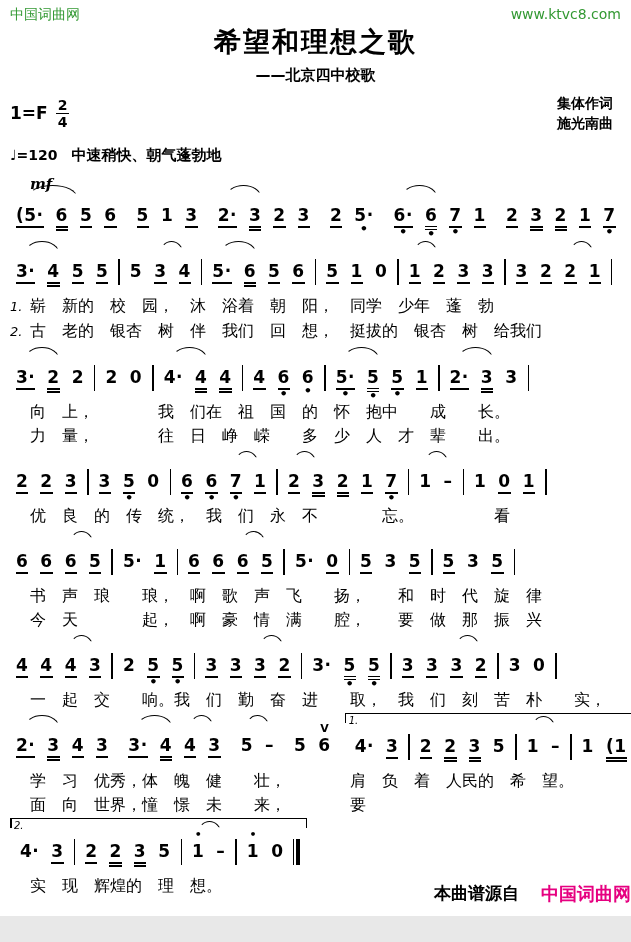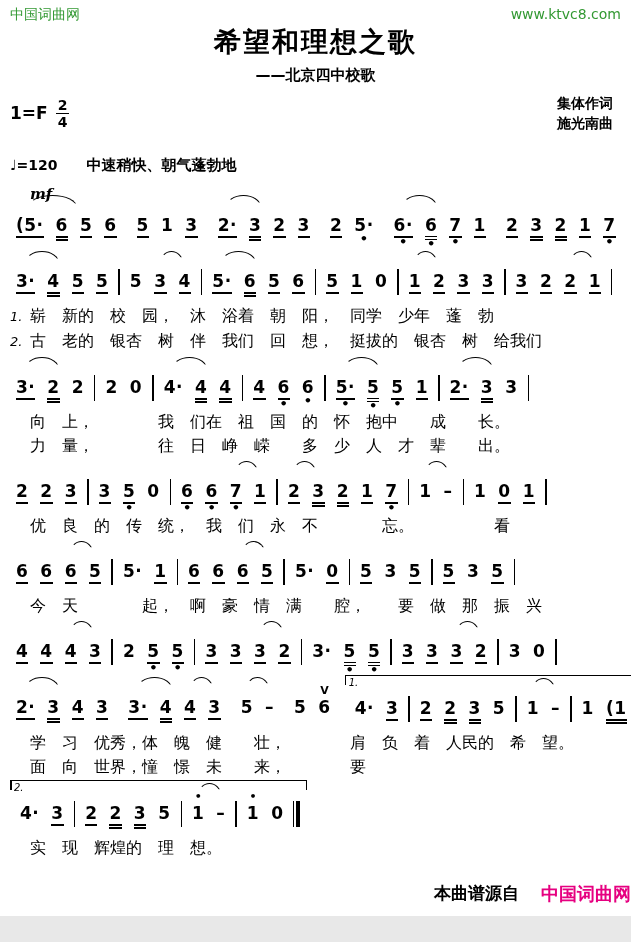--- a/index.html
+++ b/index.html
@@ -11,21 +11,21 @@
   
   .top-row{display:flex;justify-content:space-between;align-items:flex-start;font-size:14px;color:#339933;}
   .main-title{text-align:center;font-size:27px;font-weight:bold;letter-spacing:2px;margin-top:0;}
   .sub-title{text-align:center;font-size:15px;font-weight:600;margin-top:6px;}
   .key-row{display:flex;justify-content:space-between;margin-top:8px;}
   .key-sig{font-size:17px;font-weight:bold;display:flex;align-items:center;gap:8px;}
   .frac{display:inline-flex;flex-direction:column;align-items:center;font-size:14px;line-height:1;font-weight:bold;}
   .frac .n{border-bottom:1.5px solid #000;padding:0 2px 1px;}
   .frac .d{padding-top:1px;}
   .credits{font-size:14px;font-weight:600;line-height:1.45;text-align:left;margin-right:8px;}
-  .tempo-row{margin-top:22px;font-size:15px;font-weight:bold;display:flex;gap:29px;align-items:center;}
+  .tempo-row{margin-top:12px;font-size:15px;font-weight:bold;display:flex;gap:14px;align-items:center;}
   .tempo-mark{font-weight:600;font-size:14px;}
   
   #score{margin-top:12px;}
   .system{margin-top:12px;}
   .dyn{font-family:"DejaVu Serif","Liberation Serif",serif;font-style:italic;font-weight:bold;font-size:15px;margin-left:20px;height:16px;line-height:14px;}
   .notes-row{display:flex;align-items:flex-start;flex-wrap:nowrap;}
   .note{display:inline-flex;flex-direction:column;align-items:center;margin:0 6px;position:relative;
         font-weight:bold;font-size:17px;}
   .note .above{height:12px;line-height:12px;font-size:11px;font-weight:bold;}
   .note .num{height:20px;line-height:20px;letter-spacing:0.5px;white-space:nowrap;}
@@ -844,20 +844,21 @@
           </span>
           <span class="note">
             <span class="above"></span>
             <span class="num">5</span>
             <span class="bottom">
               <i class="ul"></i>
             </span>
           </span>
           <span class="barline"></span>
         </div>
+        <div class="lyrics-row"><span class="verse-num"></span><span>书　声　琅　　琅，　啊　歌　声　飞　　扬，　　和　时　代　旋　律</span></div>
         <div class="lyrics-row"><span class="verse-num"></span><span>今　天　　　　起，　啊　豪　情　满　　腔，　　要　做　那　振　兴</span></div>
       </div>
       <div class="system">
         <div class="notes-row">
           <span class="note">
             <span class="above"></span>
             <span class="num">4</span>
             <span class="bottom">
               <i class="ul"></i>
             </span>
@@ -996,20 +997,21 @@
             <span class="num">3</span>
             <span class="bottom"></span>
           </span>
           <span class="note">
             <span class="above"></span>
             <span class="num">0</span>
             <span class="bottom"></span>
           </span>
           <span class="barline"></span>
         </div>
+        <div class="lyrics-row"><span class="verse-num"></span><span>一　起　交　　响。我　们　勤　奋　进　　取，　我　们　刻　苦　朴　　实，</span></div>
       </div>
       <div class="system">
         <div class="notes-row">
           <span class="note">
             <span class="above"></span>
             <span class="num">2·</span>
             <span class="bottom">
               <i class="ul"></i>
             </span>
             <i class="arc"></i>

